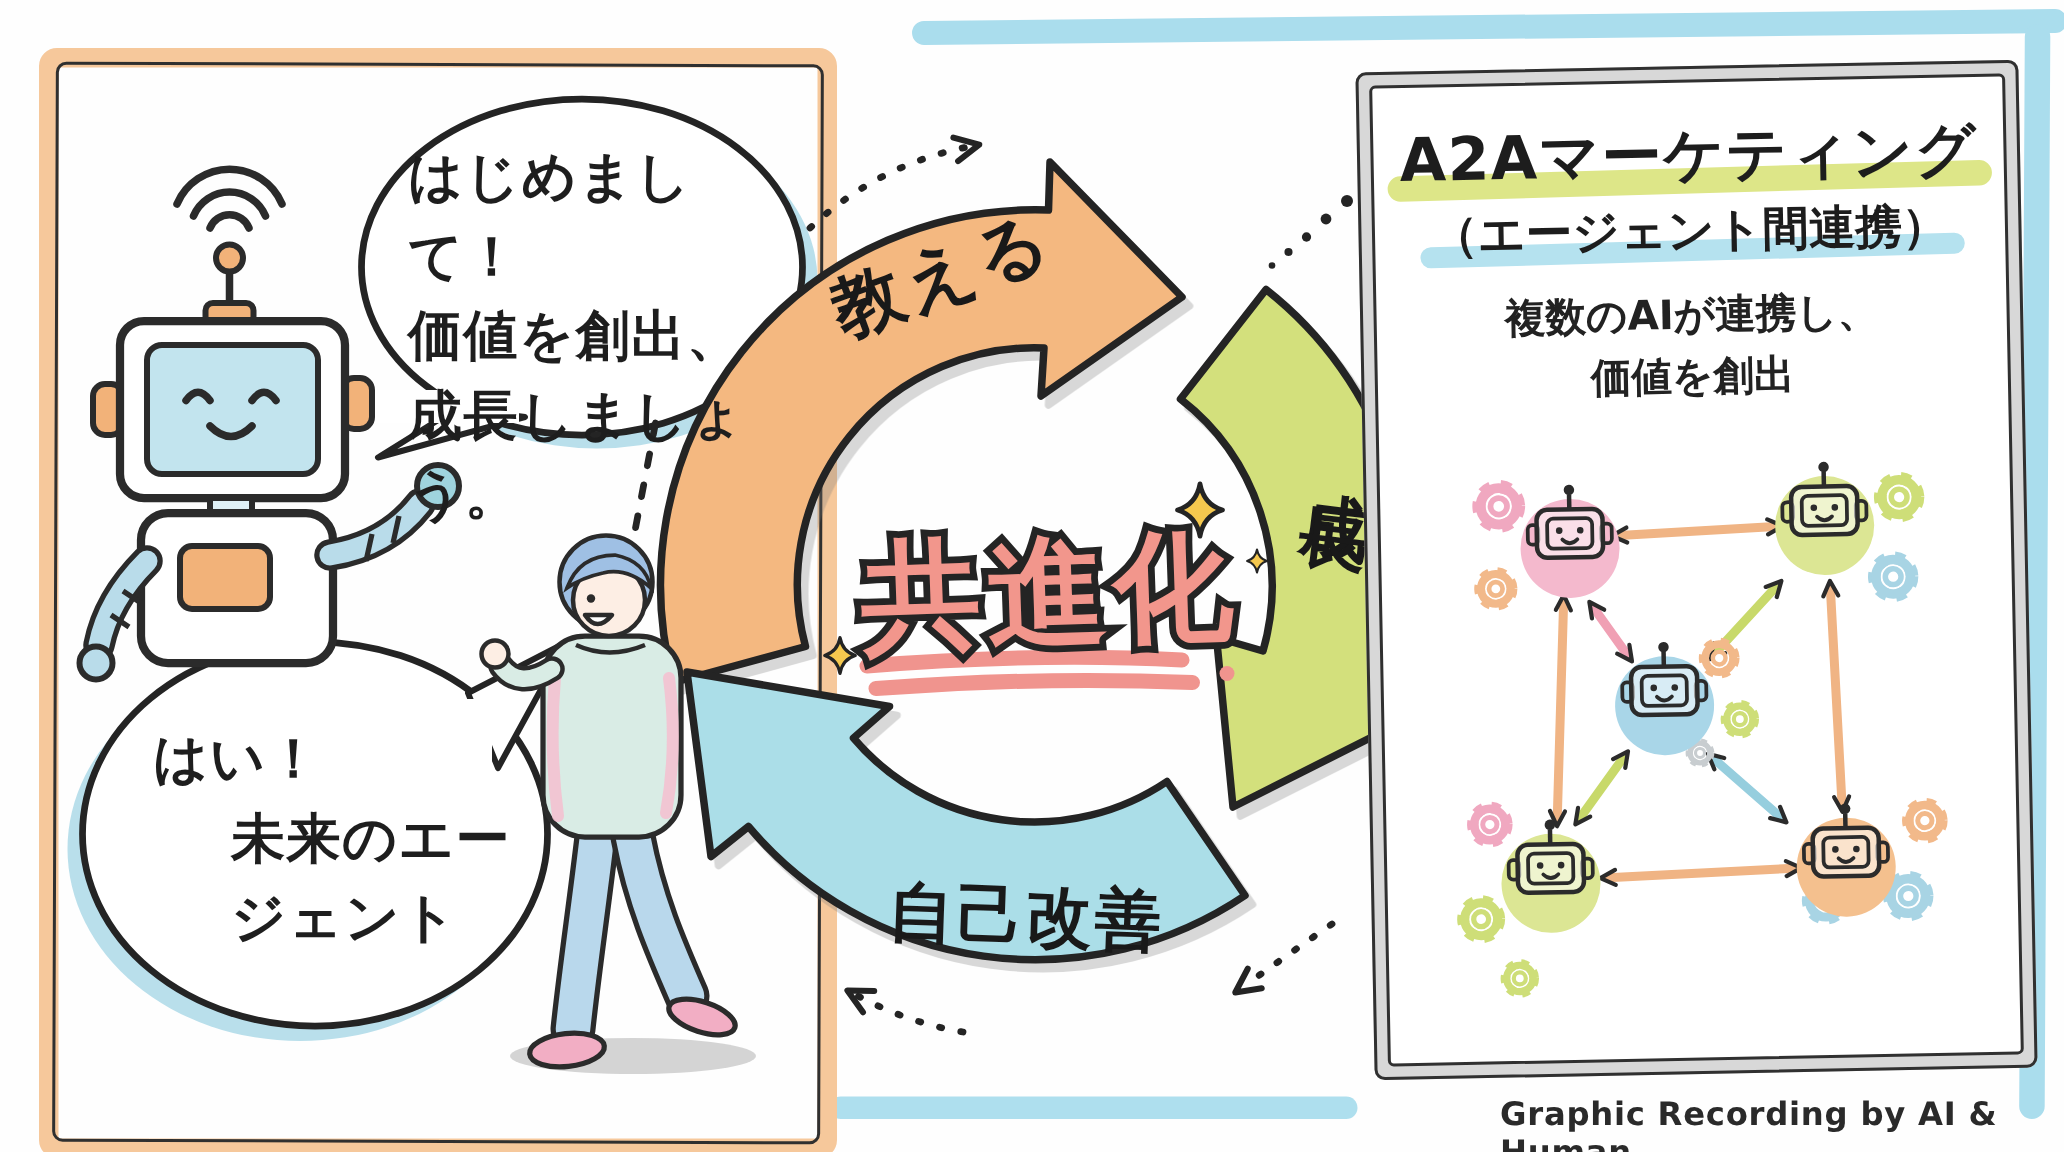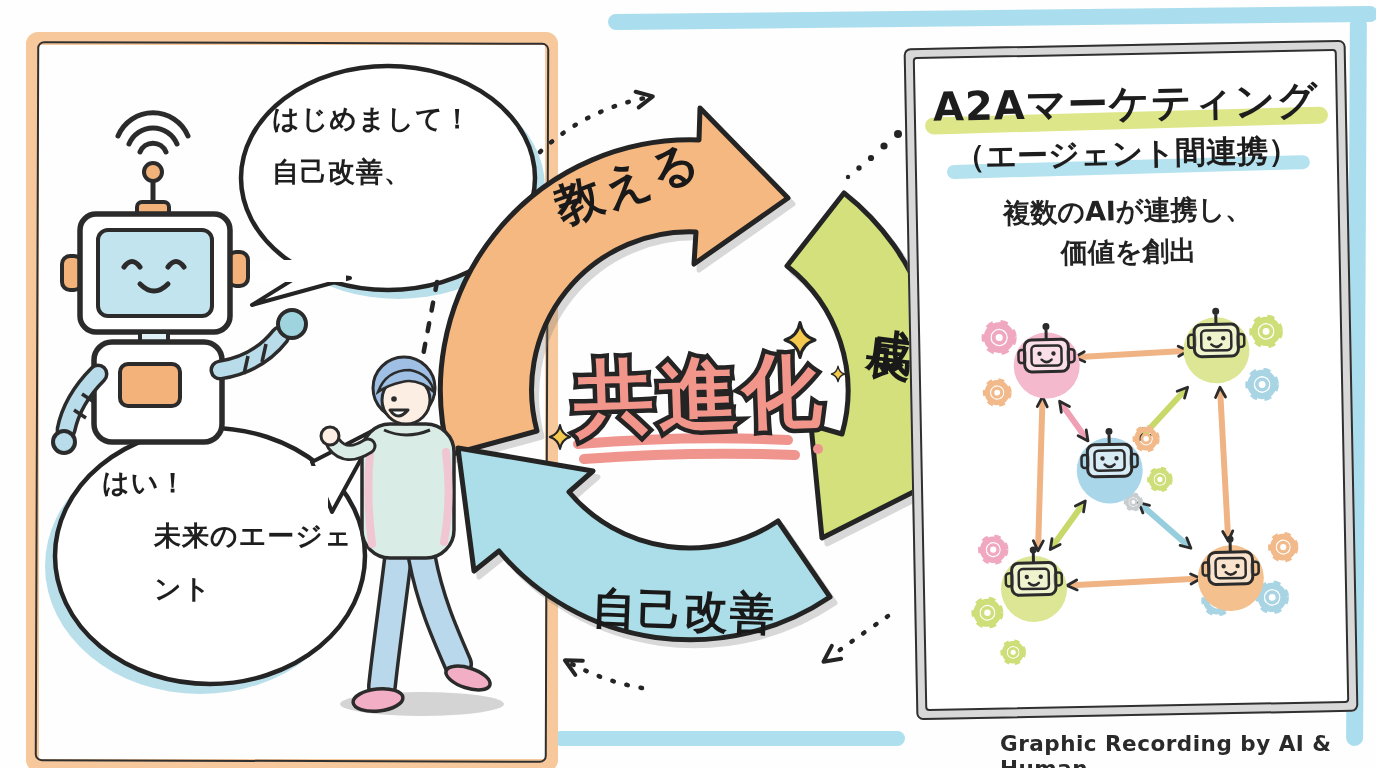--- a/index.html
+++ b/index.html
@@ -16,24 +16,24 @@
 
   
   #left-frame{position:absolute;left:26px;top:32px;width:506px;height:714px;
     border:13px solid #f6c89b;border-radius:12px;}
   #left-frame::before{content:"";position:absolute;inset:-3px;border:2.5px solid #303030;
     border-radius:7px;transform:rotate(.2deg);}
   #left-frame::after{content:"";position:absolute;left:-14px;right:-15px;bottom:-18px;height:3px;
     background:#303030;border-radius:3px;transform:rotate(-.15deg);}
 
   
-  .bubble-text{position:absolute;font-weight:700;font-size:27px;line-height:53px;
+  .bubble-text{position:absolute;font-weight:700;font-size:36px;line-height:53px;
     letter-spacing:1px;color:#1e1e1e;}
   #robot-bubble-text{left:272px;top:92px;width:250px;}
-  #human-bubble-text{left:102px;top:456px;width:260px;}
+  #human-bubble-text{left:102px;top:480px;width:260px;}
   .bubble-text span{display:block;}
   #human-bubble-text span:last-child{padding-left:52px;}
 
   
   .cycle-label{position:absolute;font-weight:700;color:#191919;}
   #label-teach{left:552px;top:152px;font-size:47px;transform:rotate(-20deg);letter-spacing:3px;}
   #label-growth{left:866px;top:292px;font-size:46px;writing-mode:vertical-rl;
     text-orientation:upright;letter-spacing:10px;transform:rotate(7deg);}
   #label-self{left:592px;top:582px;font-size:44px;transform:rotate(2deg);letter-spacing:2px;}
 
@@ -192,21 +192,22 @@
     </g>
     <circle cx="82" cy="40" r="31" fill="#9fc0e4" stroke="#2b2b2b" stroke-width="3"></circle>
     <circle cx="84" cy="52" r="24" fill="#fdeee4" stroke="#2b2b2b" stroke-width="3"></circle>
     <path d="M56,44 Q64,22 88,22 Q108,26 112,44 Q96,30 80,34 Q66,37 56,44 Z" fill="#9fc0e4" stroke="#2b2b2b" stroke-width="2.5"></path>
     <circle cx="72" cy="51" r="2.8" fill="#2b2b2b"></circle>
     <path d="M68,62 Q76,74 86,62 Z" fill="#ffffff" stroke="#2b2b2b" stroke-width="3" stroke-linejoin="round"></path>
   </svg>
 
   <div class="bubble-text" id="robot-bubble-text">
     <span>はじめまして！</span>
-    <span>自己改善、</span>
+    <span>価値を創出、</span>
+    <span>成長しましょう。</span>
   </div>
   <div class="bubble-text" id="human-bubble-text">
     <span>はい！</span>
     <span>未来のエージェント</span>
   </div>
 
   <div class="cycle-label" id="label-teach">教える</div>
   <div class="cycle-label" id="label-growth">成長</div>
   <div class="cycle-label" id="label-self">自己改善</div>
 

